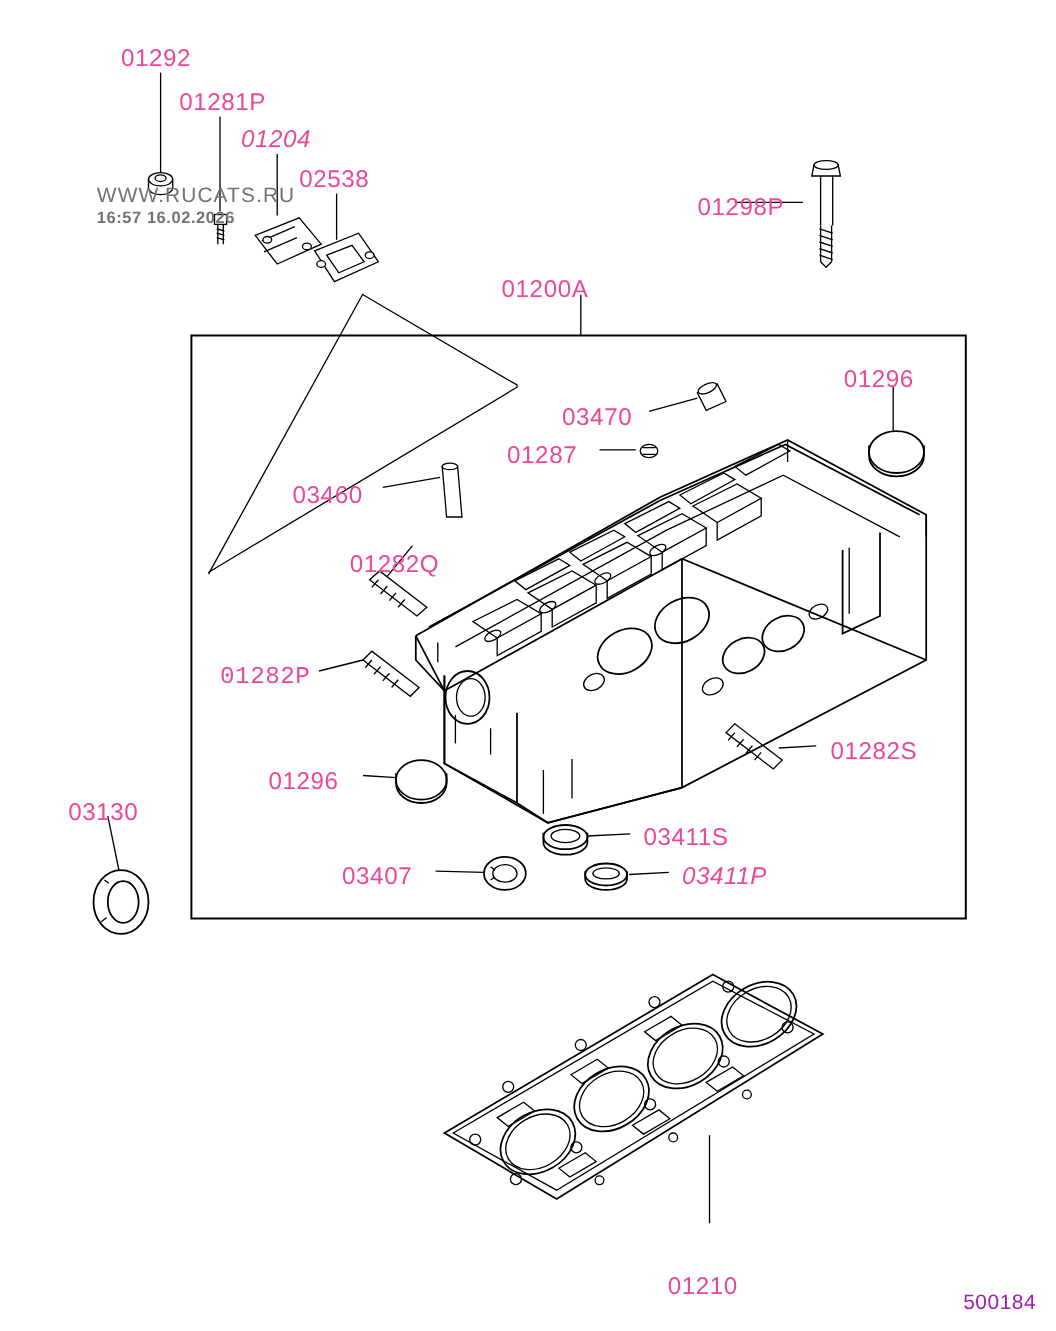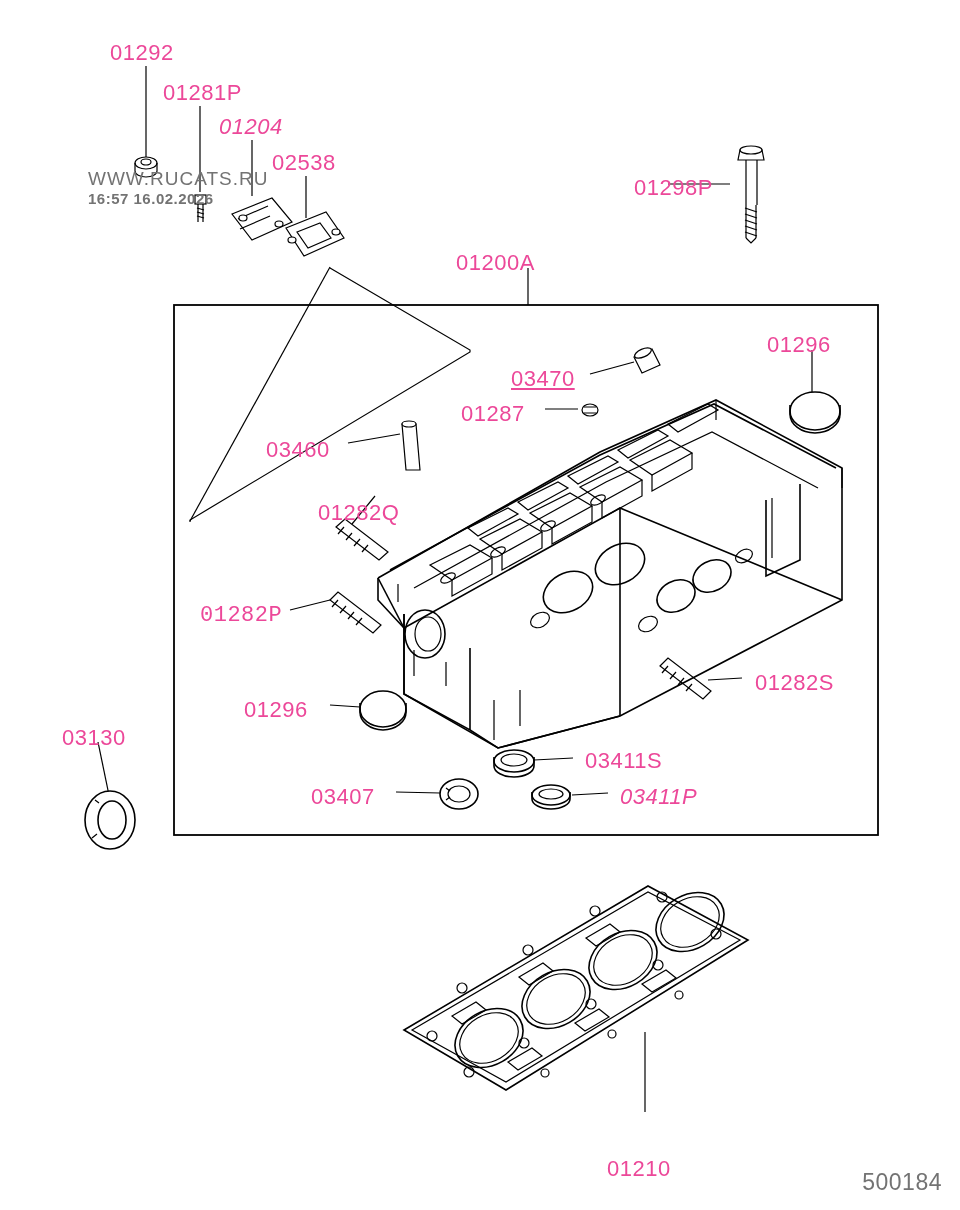--- a/index.html
+++ b/index.html
@@ -28,22 +28,22 @@
     font-family: "Liberation Sans", sans-serif;
     color: #737373;
     white-space: nowrap;
   }
   .wm-line1 { font-size: 19px; letter-spacing: 1px; }
   .wm-line2 { font-size: 15px; letter-spacing: 0.5px; font-weight: bold; }
   .diagcode {
     position: absolute;
     right: 18px;
     bottom: 14px;
-    font-size: 23px;
-    color: #737373;
+    font-size: 19px;
+    color: #a21caf;
     font-family: "Liberation Sans", sans-serif;
     letter-spacing: 0.5px;
   }
   svg.art {
     position: absolute;
     left: 0;
     top: 0;
     width: 960px;
     height: 1210px;
   }
@@ -295,21 +295,21 @@
   <div class="watermark wm-line1" style="left:88px; top:168px;">WWW.RUCATS.RU</div>
   <div class="watermark wm-line2" style="left:88px; top:190px;">16:57 16.02.2026</div>
 
   <div class="label" style="left:110px; top:40px;">01292</div>
   <div class="label" style="left:163px; top:80px;">01281P</div>
   <div class="label" style="left:219px; top:114px;font-style:italic;">01204</div>
   <div class="label" style="left:272px; top:150px;">02538</div>
   <div class="label" style="left:586px; top:175px;margin-left:48px;">01298P</div>
   <div class="label" style="left:456px; top:250px;">01200A</div>
   <div class="label" style="left:767px; top:332px;">01296</div>
-  <div class="label" style="left:511px; top:366px;text-decoration:underline;">03470</div>
+  <div class="label" style="left:511px; top:366px;">03470</div>
   <div class="label" style="left:461px; top:401px;">01287</div>
   <div class="label" style="left:266px; top:437px;">03460</div>
   <div class="label" style="left:318px; top:480px;margin-top:20px;">01282Q</div>
   <div class="label" style="left:200px; top:603px;font-family:Liberation Mono, monospace;">01282P</div>
   <div class="label" style="left:755px; top:670px;text-align:center;">01282S</div>
   <div class="label" style="left:244px; top:697px;">01296</div>
   <div class="label" style="left:62px;  top:725px;">03130</div>
   <div class="label" style="left:585px; top:748px;">03411S</div>
   <div class="label" style="left:311px; top:784px;">03407</div>
   <div class="label" style="left:620px; top:784px;font-style:italic;">03411P</div>

